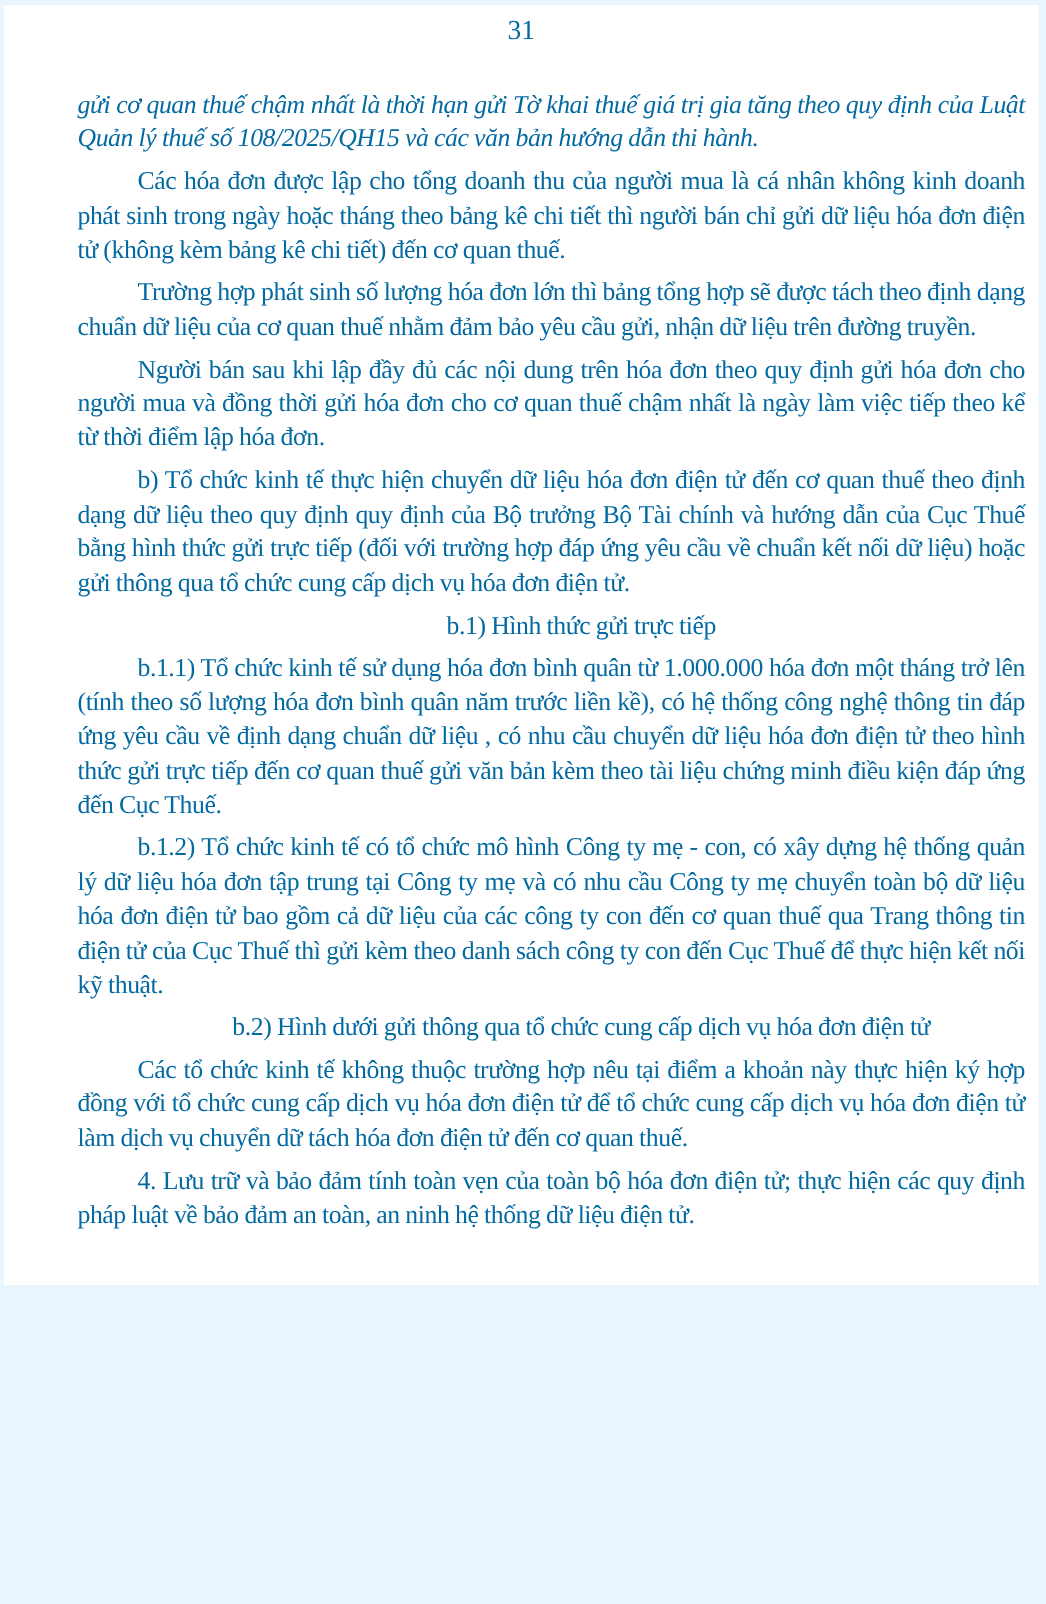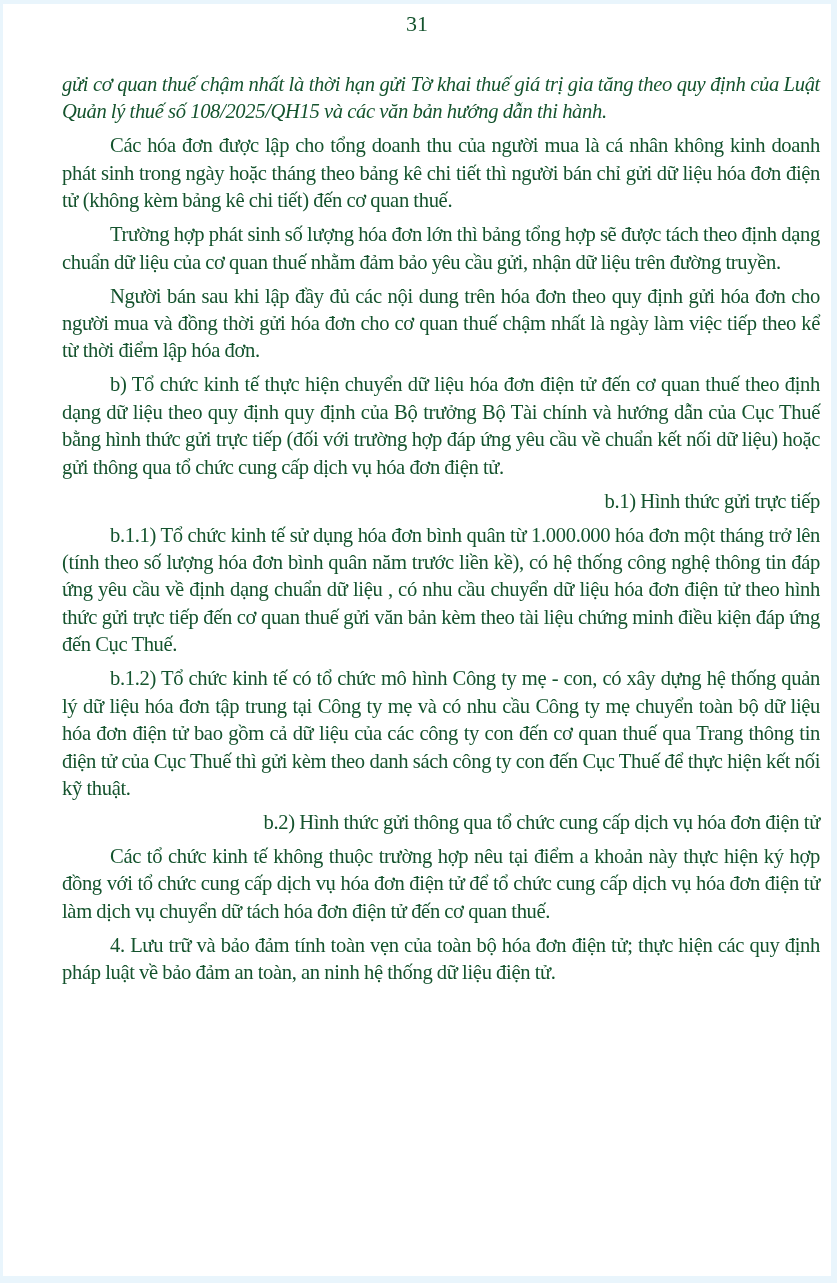--- a/index.html
+++ b/index.html
@@ -11,25 +11,25 @@
     width: 837px;
     height: 1283px;
     overflow: hidden;
     position: relative;
   }
   .page {
     position: absolute;
     left: 3px;
     top: 4px;
     width: 828px;
-    height: 1272px;
+    height: 1024px;
     background: #ffffff;
     box-sizing: border-box;
     font-family: "Liberation Serif", "DejaVu Serif", serif;
-    color: #14532d;
+    color: #0369a1;
   }
   .page-number {
     position: absolute;
     top: 6px;
     left: 0;
     width: 100%;
     text-align: center;
     font-size: 22px;
     line-height: 28px;
   }
@@ -46,35 +46,35 @@
   }
   .para {
     margin: 0 0 6.6px 0;
     text-indent: 48px;
   }
   .para.noindent {
     text-indent: 0;
     font-style: italic;
   }
   .para.heading {
-    text-align: right;
+    text-align: center;
   }
 </style>
 </head>
 <body>
 
 <div class="page">
   <div class="page-number">31</div>
 
   <div class="body-text">
     <p class="para noindent">gửi cơ quan thuế chậm nhất là thời hạn gửi Tờ khai thuế giá trị gia tăng theo quy định của Luật Quản lý thuế số 108/2025/QH15 và các văn bản hướng dẫn thi hành.</p>
     <p class="para">Các hóa đơn được lập cho tổng doanh thu của người mua là cá nhân không kinh doanh phát sinh trong ngày hoặc tháng theo bảng kê chi tiết thì người bán chỉ gửi dữ liệu hóa đơn điện tử (không kèm bảng kê chi tiết) đến cơ quan thuế.</p>
     <p class="para">Trường hợp phát sinh số lượng hóa đơn lớn thì bảng tổng hợp sẽ được tách theo định dạng chuẩn dữ liệu của cơ quan thuế nhằm đảm bảo yêu cầu gửi, nhận dữ liệu trên đường truyền.</p>
     <p class="para">Người bán sau khi lập đầy đủ các nội dung trên hóa đơn theo quy định gửi hóa đơn cho người mua và đồng thời gửi hóa đơn cho cơ quan thuế chậm nhất là ngày làm việc tiếp theo kể từ thời điểm lập hóa đơn.</p>
     <p class="para">b) Tổ chức kinh tế thực hiện chuyển dữ liệu hóa đơn điện tử đến cơ quan thuế theo định dạng dữ liệu theo quy định quy định của Bộ trưởng Bộ Tài chính  và hướng dẫn của Cục Thuế bằng hình thức gửi trực tiếp (đối với trường hợp đáp ứng yêu cầu về chuẩn kết nối dữ liệu) hoặc gửi thông qua tổ chức cung cấp dịch vụ hóa đơn điện tử.</p>
     <p class="para heading">b.1) Hình thức gửi trực tiếp</p>
     <p class="para">b.1.1) Tổ chức kinh tế sử dụng hóa đơn bình quân từ 1.000.000 hóa đơn một tháng trở lên (tính theo số lượng hóa đơn bình quân năm trước liền kề), có hệ thống công nghệ thông tin đáp ứng yêu cầu về định dạng chuẩn dữ liệu , có nhu cầu chuyển dữ liệu hóa đơn điện tử theo hình thức gửi trực tiếp đến cơ quan thuế gửi văn bản kèm theo tài liệu chứng minh điều kiện đáp ứng đến Cục Thuế.</p>
     <p class="para">b.1.2) Tổ chức kinh tế có tổ chức mô hình Công ty mẹ - con, có xây dựng hệ thống quản lý dữ liệu hóa đơn tập trung tại Công ty mẹ và có nhu cầu Công ty mẹ chuyển toàn bộ dữ liệu hóa đơn điện tử bao gồm cả dữ liệu của các công ty con đến cơ quan thuế qua Trang thông tin điện tử của Cục Thuế thì gửi kèm theo danh sách công ty con đến Cục Thuế để thực hiện kết nối kỹ thuật.</p>
-    <p class="para heading">b.2) Hình thức gửi thông qua tổ chức cung cấp dịch vụ hóa đơn điện tử</p>
+    <p class="para heading">b.2) Hình dưới gửi thông qua tổ chức cung cấp dịch vụ hóa đơn điện tử</p>
     <p class="para">Các tổ chức kinh tế không thuộc trường hợp nêu tại điểm a khoản này thực hiện ký hợp đồng với tổ chức cung cấp dịch vụ hóa đơn điện tử để tổ chức cung cấp dịch vụ hóa đơn điện tử làm dịch vụ chuyển dữ tách hóa đơn điện tử đến cơ quan thuế.</p>
     <p class="para">4. Lưu trữ và bảo đảm tính toàn vẹn của toàn bộ hóa đơn điện tử; thực hiện các quy định pháp luật về bảo đảm an toàn, an ninh hệ thống dữ liệu điện tử.</p>
   </div>
 </div>
 
 </body></html>

